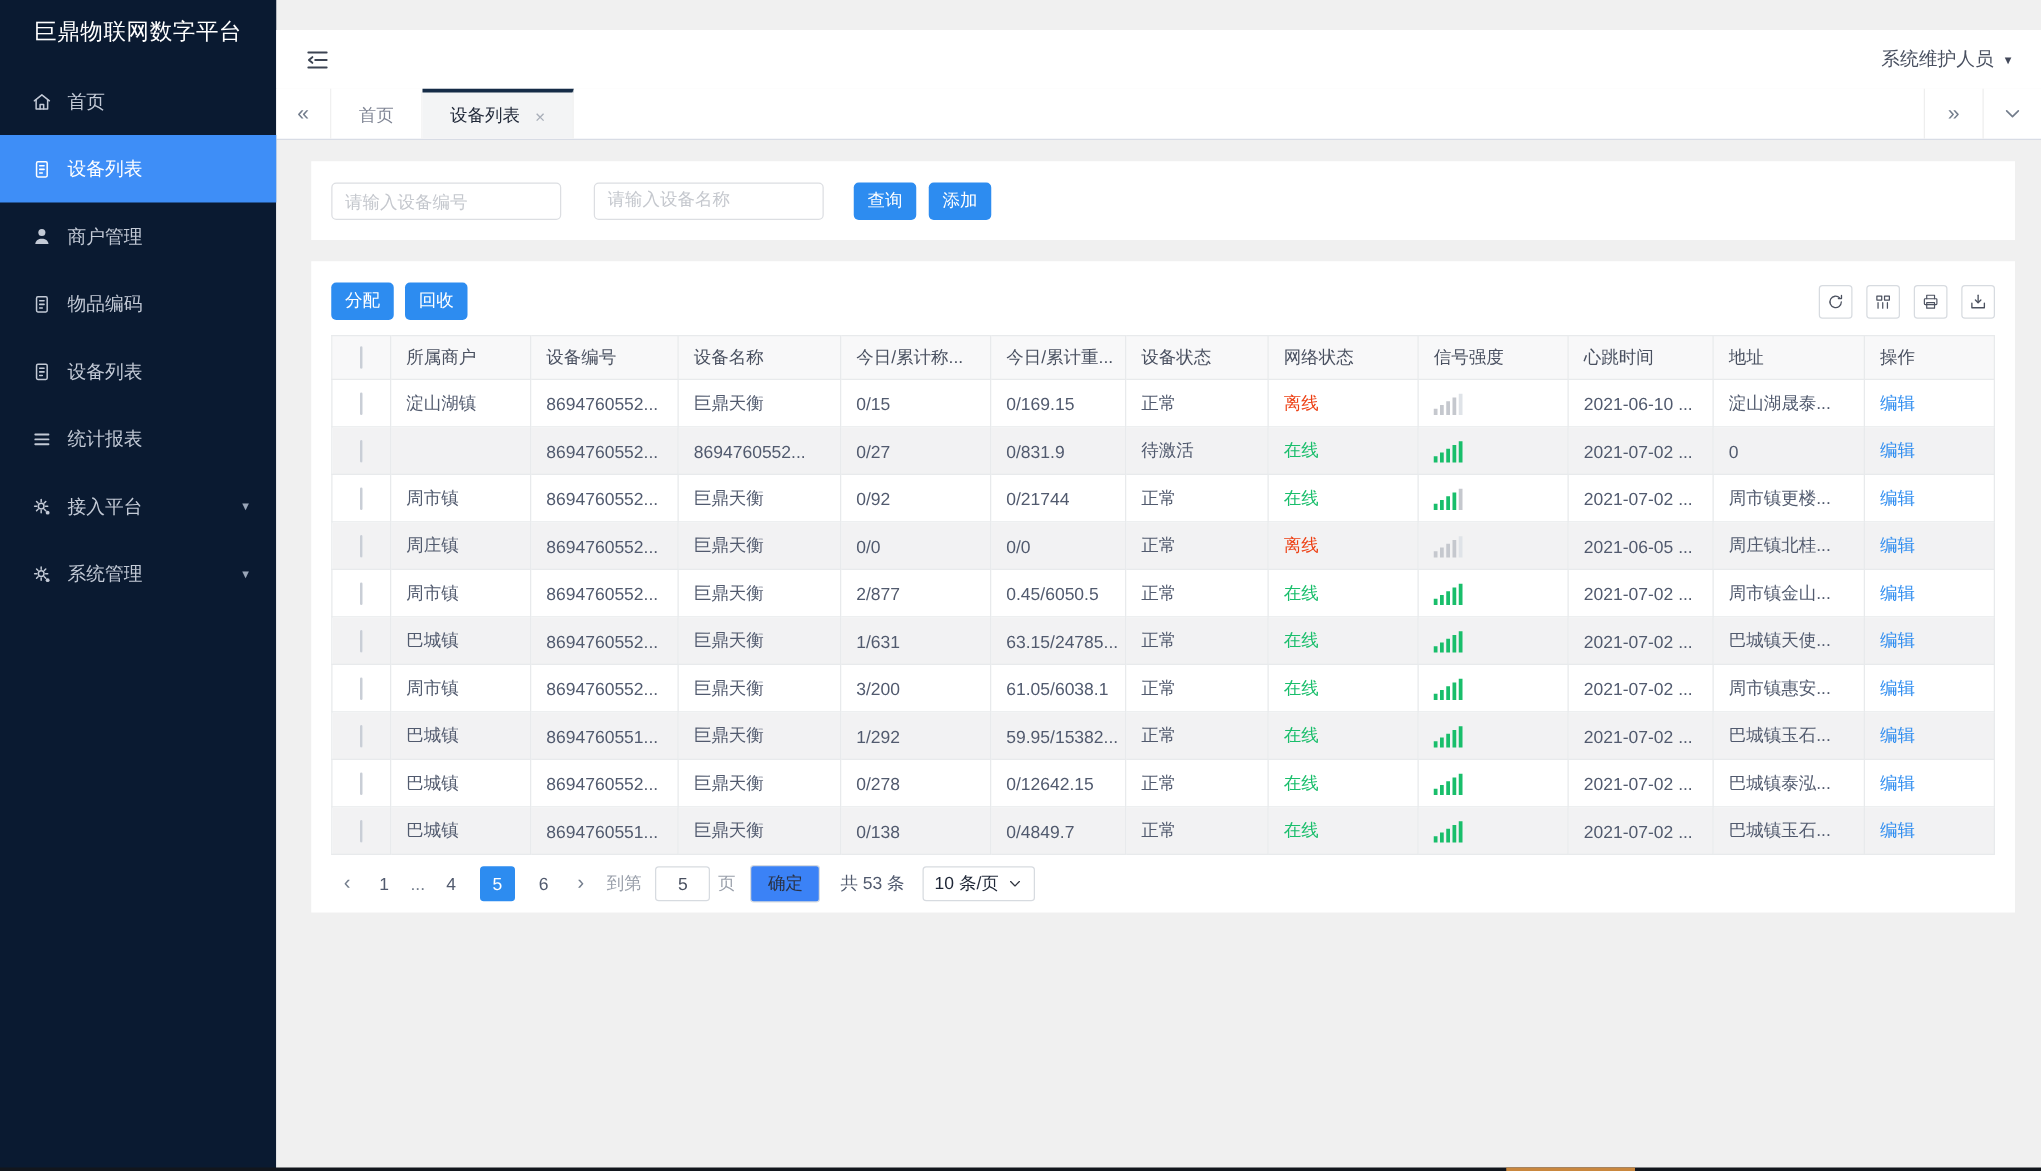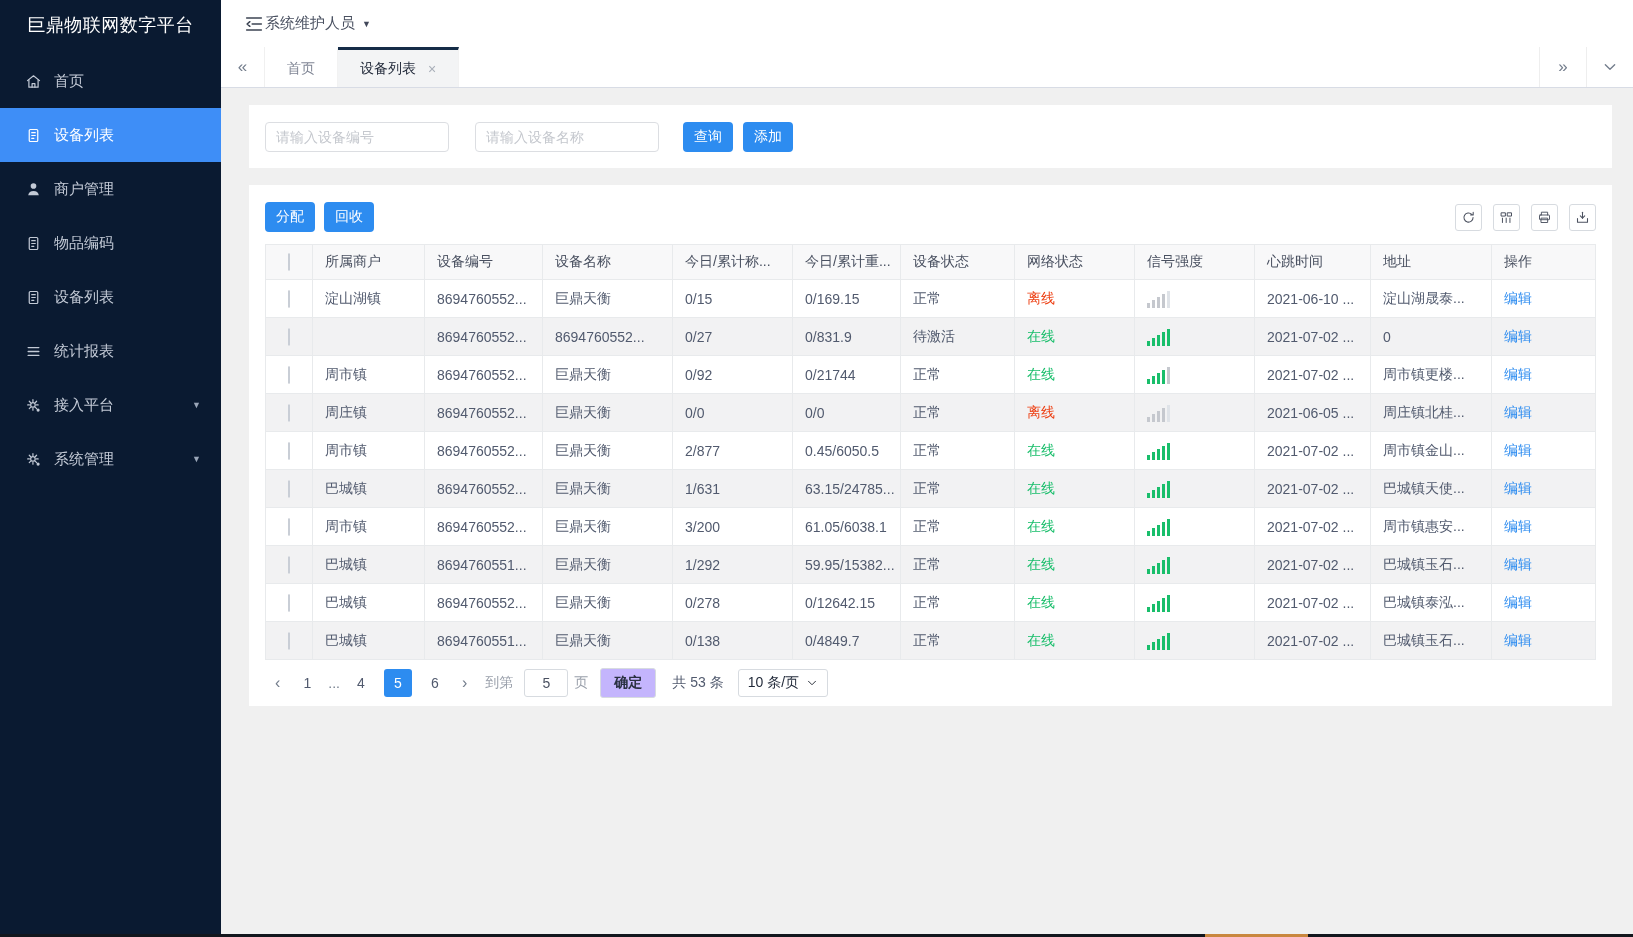--- a/index.html
+++ b/index.html
@@ -19,40 +19,40 @@
   .sidebar{width:221px;flex-shrink:0;background:var(--sidebar-bg);color:#bfc7d4;}
   .logo{height:50px;line-height:50px;text-align:center;color:#fff;font-size:18px;letter-spacing:.5px;white-space:nowrap;}
   .menu{margin-top:4px;}
   .menu-item{height:54px;display:flex;align-items:center;padding:0 24px;font-size:15px;color:#c3cad6;cursor:pointer;position:relative;}
   .menu-item.active{background:var(--sidebar-active);color:#fff;}
   .menu-item .mi-icon{width:18px;height:18px;margin-right:12px;display:inline-flex;align-items:center;justify-content:center;}
   .mi-icon svg{width:17px;height:17px;}
   .menu-item .mi-caret{position:absolute;right:20px;font-size:9px;color:#9aa6b8;}
   
   .main{flex:1;display:flex;flex-direction:column;min-width:0;}
-  .topbar{height:47px;background:#fff;display:flex;align-items:center;justify-content:flex-start;padding:0 22px;}
+  .topbar{height:47px;background:#fff;display:flex;align-items:center;justify-content:space-between;padding:0 22px;margin-top:24px;}
   .collapse-btn{width:22px;height:22px;color:#3c4453;cursor:pointer;display:inline-flex;}
   .collapse-btn svg{width:22px;height:22px;}
   .user{display:flex;align-items:center;gap:7px;color:#495060;cursor:pointer;font-size:15px;}
   .user .caret{font-size:9px;color:#42485a;}
   .tabbar{height:41px;background:#fff;border-bottom:1px solid #d8dce5;display:flex;align-items:stretch;font-size:14px;}
   .tab-scroll{width:44px;display:flex;align-items:center;justify-content:center;color:#737d8c;font-size:17px;cursor:pointer;border-right:1px solid #f0f0f0;}
   .tabs{display:flex;align-items:stretch;}
   .tab{display:flex;align-items:center;padding:0 22px;color:#808695;cursor:pointer;border-right:1px solid #f2f2f2;border-top:3px solid transparent;}
   .tab.active{background:#f3f4f5;color:#1f2737;border-top:3px solid #152c47;}
   .tab .close{margin-left:12px;color:#a8aeb8;font-size:14px;}
   .tab-right{margin-left:auto;display:flex;align-items:stretch;}
   .tab-right span{width:47px;display:flex;align-items:center;justify-content:center;border-left:1px solid #eee;color:#737d8c;font-size:17px;cursor:pointer;}
   .tab-right svg{width:16px;height:16px;}
   
   .content{flex:1;background:#f0f0f0;padding:17px 21px 0 28px;overflow:hidden;}
   .search-card{background:#fff;height:63px;display:flex;align-items:center;padding:0 16px;}
   .search-card input{width:184px;height:30px;border:1px solid #dcdee2;border-radius:4px;padding:0 10px;font-size:14px;color:#495060;outline:none;font-family:inherit;}
   .search-card input::placeholder{color:#c5c8ce;}
-  .search-card input + input{margin-left:26px;}
+  .search-card input + input{margin-left:26px;font-family:Liberation Serif, serif;}
   .btn{height:30px;padding:0 11px;border:none;border-radius:4px;background:var(--primary);color:#fff;font-size:14px;cursor:pointer;font-family:inherit;}
   .search-card .btn:first-of-type{margin-left:24px;}
   .search-card .btn + .btn{margin-left:10px;}
   .table-card{background:#fff;margin-top:17px;padding:10px 16px 0;height:521px;}
   .card-toolbar{display:flex;align-items:center;height:44px;}
   .card-toolbar .btn + .btn{margin-left:9px;}
   .icon-btns{margin-left:auto;display:flex;gap:11px;}
   .icon-btn{width:27px;height:27px;border:1px solid var(--ctl-border);border-radius:3px;background:#fff;display:flex;align-items:center;justify-content:center;color:#4c5260;cursor:pointer;}
   .icon-btn svg{width:15px;height:15px;}
   
@@ -70,21 +70,21 @@
   .sig i{display:block;width:3px;background:#c5c8ce;}
   
   .pagination{height:46px;display:flex;align-items:center;font-size:14px;color:#515a6e;}
   .pg-arrow{color:#737d8c;font-size:16px;margin:0 10px;cursor:pointer;}
   .pg-num{min-width:22px;text-align:center;margin:0 6px;cursor:pointer;}
   .pg-ellipsis{color:#737d8c;margin:0 4px;cursor:default;}
   .pg-num.active{background:var(--primary);color:#fff;width:28px;height:28px;line-height:28px;border-radius:3px;}
   .pg-goto{color:#9aa0ab;margin:0 5px 0 8px;}
   .pg-input{width:44px;height:28px;border:1px solid var(--ctl-border);border-radius:3px;text-align:center;font-size:14px;color:#495060;outline:none;font-family:inherit;margin:0 6px;}
   .pg-unit{color:#9aa0ab;margin-right:12px;}
-  .pg-confirm{height:30px;padding:0 13px;border:1px solid var(--ctl-border);border-radius:3px;background:#c4b5fd;color:#2a3142;font-weight:bold;font-size:14px;cursor:pointer;font-family:inherit;}
+  .pg-confirm{height:30px;padding:0 13px;border:1px solid var(--ctl-border);border-radius:3px;background:#3b82f6;color:#2a3142;font-weight:normal;font-size:14px;cursor:pointer;font-family:inherit;}
   .pg-total{margin:0 14px 0 16px;color:#515a6e;}
   .pg-size{height:28px;border:1px solid var(--ctl-border);border-radius:3px;padding:0 9px;display:flex;align-items:center;gap:7px;color:#1f2737;cursor:pointer;background:#fff;}
   .pg-size svg{width:12px;height:12px;color:#30353f;}
   
   .bottom-strip{position:absolute;left:0;right:0;bottom:0;height:3px;background:#12161d;}
   .bottom-strip .orange{position:absolute;left:1205px;width:103px;top:0;bottom:0;background:#c9873e;}
 </style>
 </head>
 <body>
 

